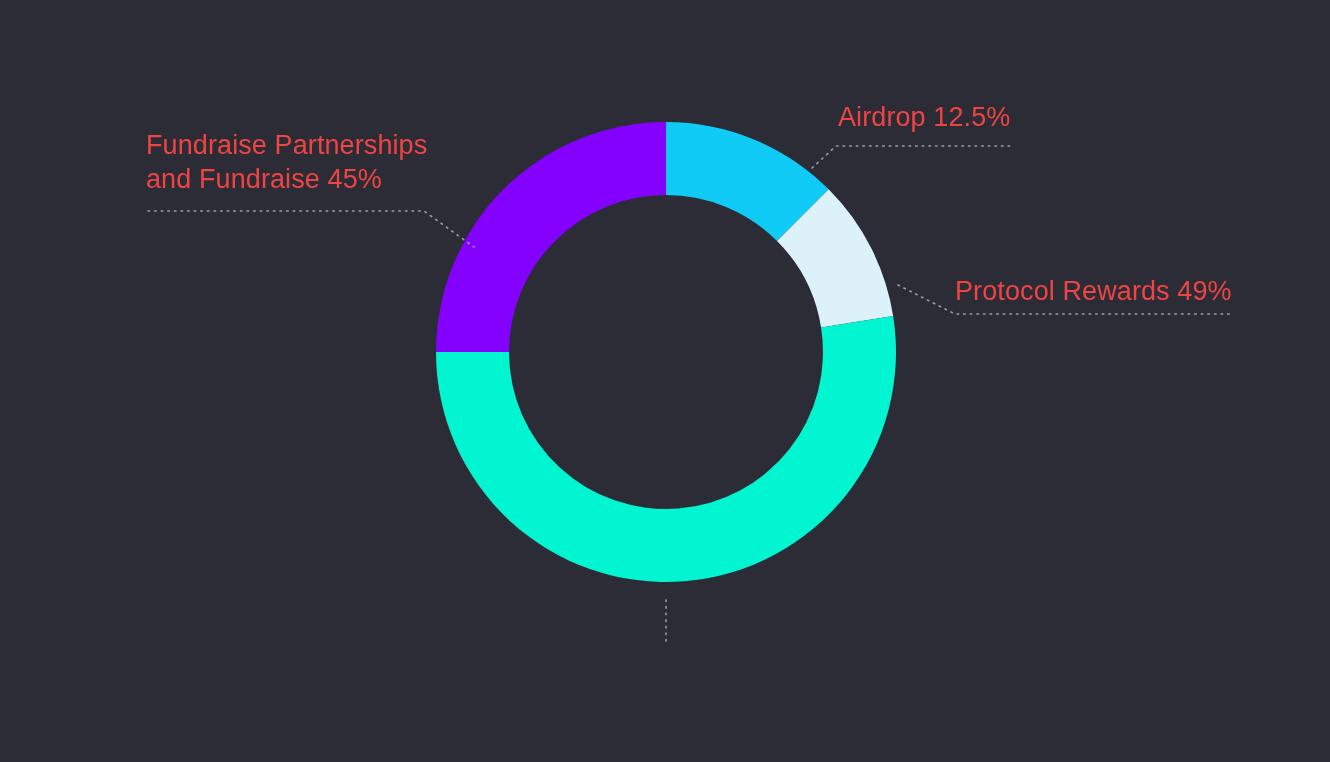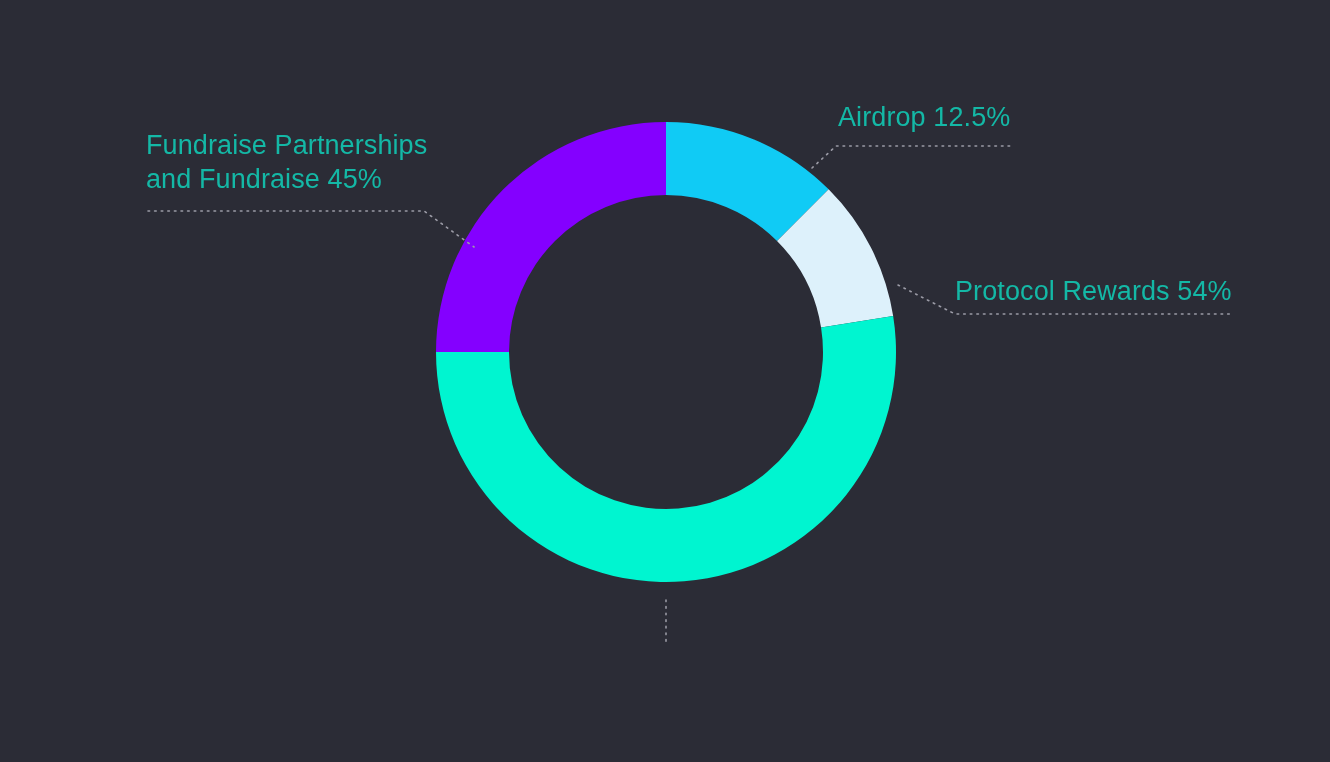--- a/index.html
+++ b/index.html
@@ -23,21 +23,21 @@
   svg.chart-svg {
     position: absolute;
     left: 0;
     top: 0;
     width: 1330px;
     height: 762px;
     display: block;
   }
   .label-text {
     position: absolute;
-    color: #14b8a6;
+    color: #ef4444;
     font-size: 27px;
     line-height: 34px;
     font-weight: 400;
     letter-spacing: 0.1px;
     white-space: pre;
   }
   #label-strategic { left: 146px; top: 128px; }
   #label-airdrop   { left: 838px; top: 100px; }
   #label-protocol  { left: 955px; top: 274px; }
   #label-dao       { left: 537px; top: 657px; }
@@ -61,16 +61,16 @@
       <polyline points="812,168 836,146 1010,146"></polyline>
       <polyline points="898,285 955,314 1232,314"></polyline>
       <polyline points="666,600 666,645"></polyline>
     </g>
   </svg>
 
   <div class="label-text" id="label-strategic"><span>Fundraise Partnerships</span><br><span>and Fundraise 45%</span></div>
 
   <div class="label-text" id="label-airdrop">Airdrop 12.5%</div>
 
-  <div class="label-text" id="label-protocol">Protocol Rewards 54%</div>
+  <div class="label-text" id="label-protocol">Protocol Rewards 49%</div>
 
 
 </div>
 
 </body></html>

